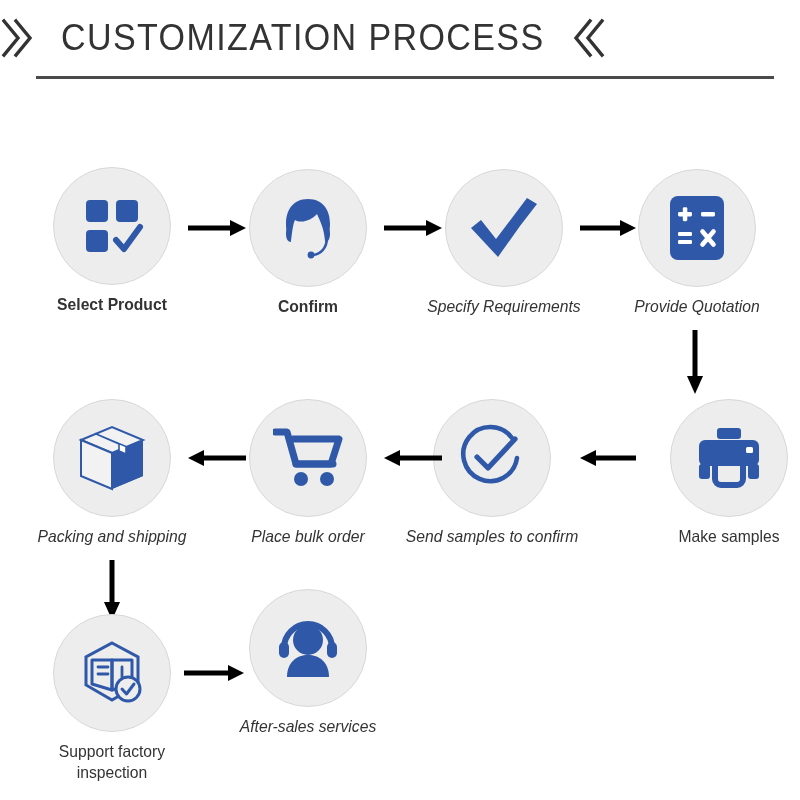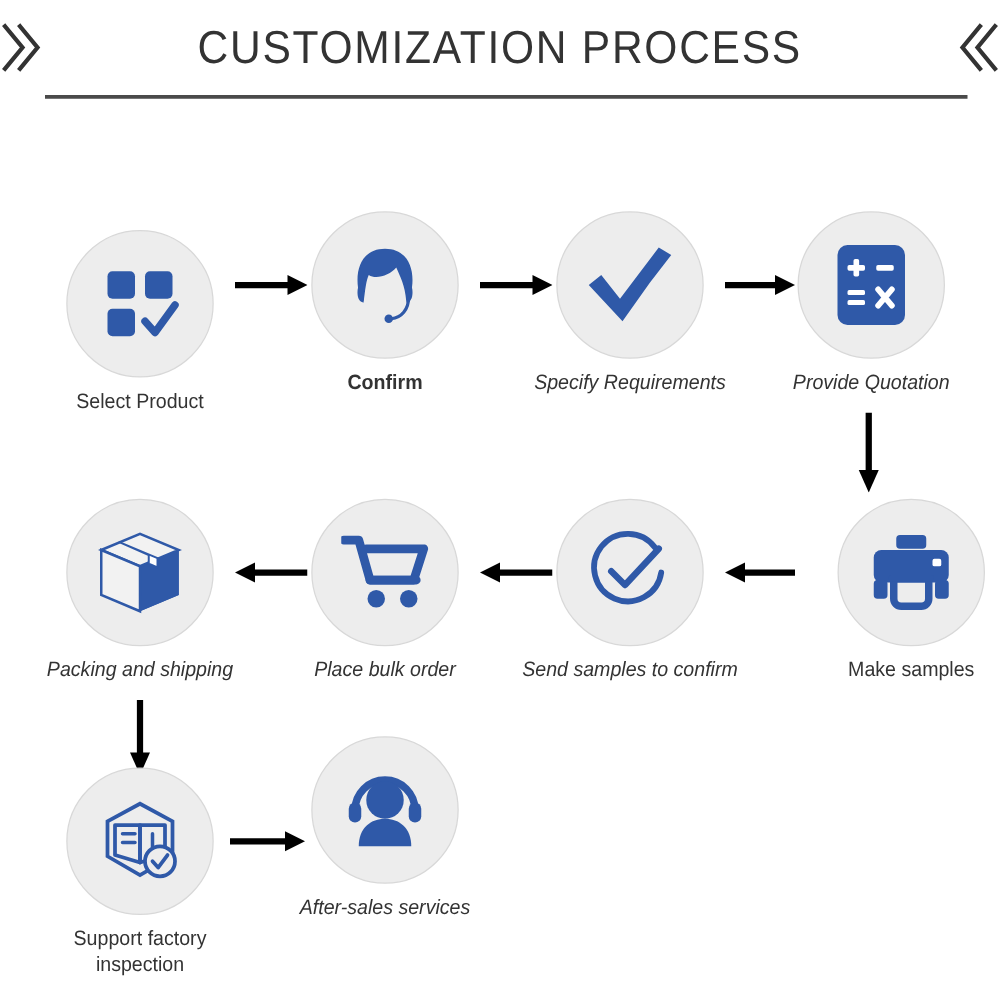--- a/index.html
+++ b/index.html
@@ -22,21 +22,21 @@
     width: 800px;
     height: 90px;
   }
   .title-row {
     position: absolute;
     left: 0; top: 8px;
     width: 800px;
     height: 60px;
     display: flex;
     align-items: center;
-    justify-content: space-between;
+    justify-content: flex-start;
     gap: 6px;
   }
   .title-text {
     font-size: 37px;
     letter-spacing: 1.5px;
     font-weight: 400;
     color: #333333;
     white-space: nowrap;
     font-family: "Liberation Sans Narrow", "Liberation Sans", sans-serif;
     transform: scaleX(0.92);
@@ -108,21 +108,21 @@
     <span class="chev">
       <svg width="34" height="42" viewBox="0 0 34 42">
         <path d="M18 4 L4 21 L18 38" fill="none" stroke="#333" stroke-width="3.4" stroke-linecap="square"></path>
         <path d="M30 4 L16 21 L30 38" fill="none" stroke="#333" stroke-width="3.4" stroke-linecap="square"></path>
       </svg>
     </span>
   </div>
   <div class="title-rule"></div>
 </div>
 
-<div class="node" style="left:112px; top:184px;">
+<div class="node" style="left:112px; top:167px;font-weight:bold;">
   <div class="circle">
     <span>
       <svg width="64" height="64" viewBox="0 0 64 64">
         <rect x="6" y="6" width="22" height="22" rx="4" fill="#2F59A8"></rect>
         <rect x="36" y="6" width="22" height="22" rx="4" fill="#2F59A8"></rect>
         <rect x="6" y="36" width="22" height="22" rx="4" fill="#2F59A8"></rect>
         <path d="M36 46 L44 55 L60 33" fill="none" stroke="#2F59A8" stroke-width="6" stroke-linecap="round" stroke-linejoin="round"></path>
       </svg>
     </span>
   </div>
@@ -222,21 +222,21 @@
         <path d="M2 6 H14 L23 38 H58 L66 13 L20 13" fill="none" stroke="#2F59A8" stroke-width="7" stroke-linecap="round" stroke-linejoin="round"></path>
         <path d="M23 38 H60" stroke="#2F59A8" stroke-width="7" stroke-linecap="round"></path>
         <circle cx="28" cy="53" r="7" fill="#2F59A8"></circle>
         <circle cx="54" cy="53" r="7" fill="#2F59A8"></circle>
       </svg>
     </span>
   </div>
   <div class="node-label">Place bulk order</div>
 </div>
 
-<div class="node wide" style="left:504px; top:399px;">
+<div class="node wide" style="left:492px; top:399px;">
   <div class="circle">
     <span>
       <svg width="70" height="70" viewBox="0 0 70 70">
         <path d="M55 15 A27 27 0 1 0 60 35" fill="none" stroke="#2F59A8" stroke-width="4.6" stroke-linecap="round"></path>
         <path d="M20 34 L31 45 L58 16" fill="none" stroke="#2F59A8" stroke-width="5.2" stroke-linecap="round" stroke-linejoin="round"></path>
       </svg>
     </span>
   </div>
   <div class="node-label">Send samples to confirm</div>
 </div>

